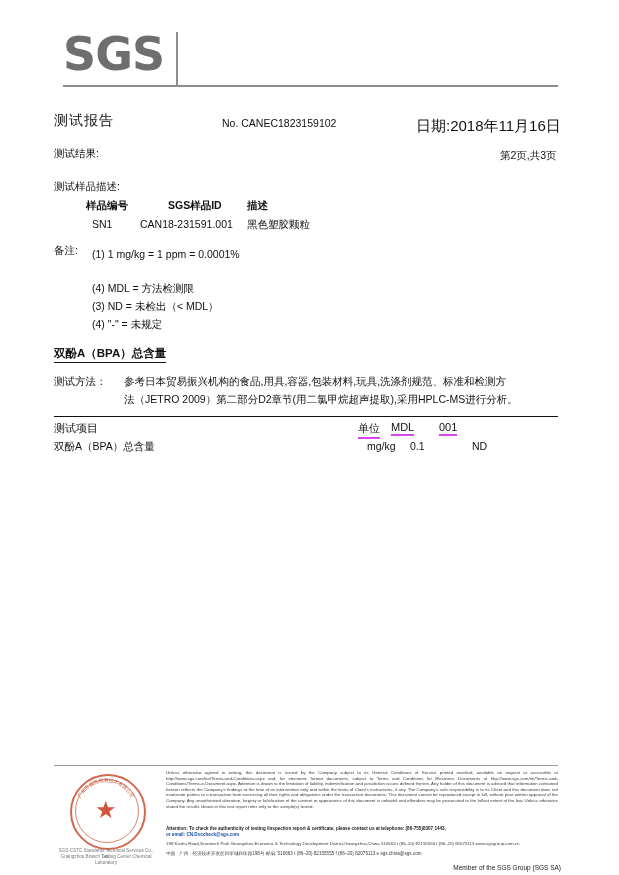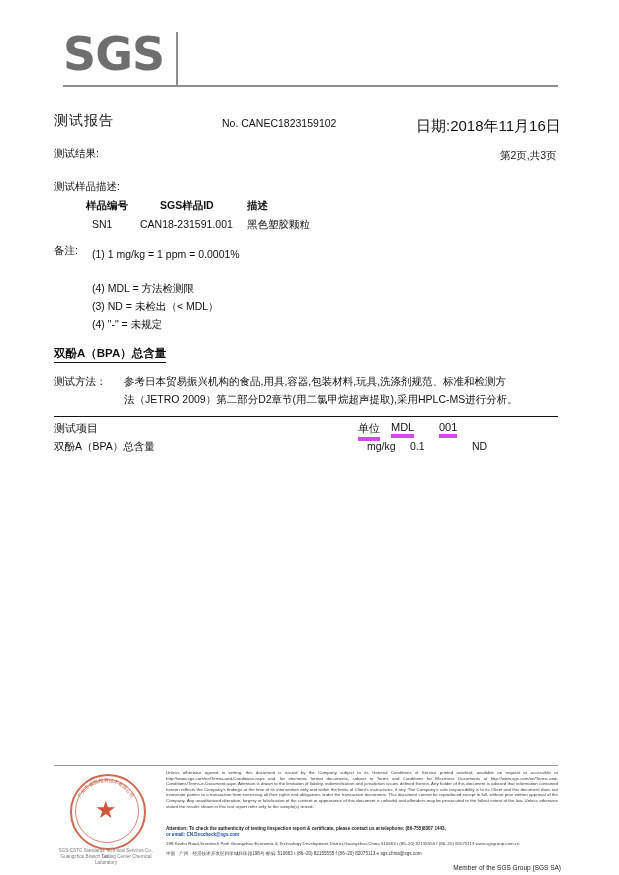--- a/index.html
+++ b/index.html
@@ -105,21 +105,21 @@
     font-weight: bold;
     color: #111;
   }
   .sample-cell {
     position: absolute;
     top: 218px;
     font-size: 10.5px;
     color: #111;
   }
   .col-a { left: 86px; }
-  .col-b { left: 160px; text-align: right; }
+  .col-b { left: 168px; text-align: right; }
   .col-c { left: 247px; }
   .col-a-v { left: 92px; }
   .col-b-v { left: 140px; }
   .col-c-v { left: 247px; }
 
   .remark-title {
     position: absolute;
     left: 54px;
     top: 244px;
     font-size: 10.5px;
@@ -177,21 +177,21 @@
     height: 1px;
     background: #111;
   }
   .res-hdr {
     position: absolute;
     top: 421px;
     font-size: 11px;
     color: #111;
   }
   .res-hdr.u {
-    border-bottom: 4px solid #d946ef;
+    border-bottom: 2px solid #d946ef;
     padding-bottom: 1px;
   }
   .res-row {
     position: absolute;
     top: 440px;
     font-size: 10.5px;
     color: #111;
   }
   .rc-item { left: 54px; }
   .rc-unit { left: 358px; }

